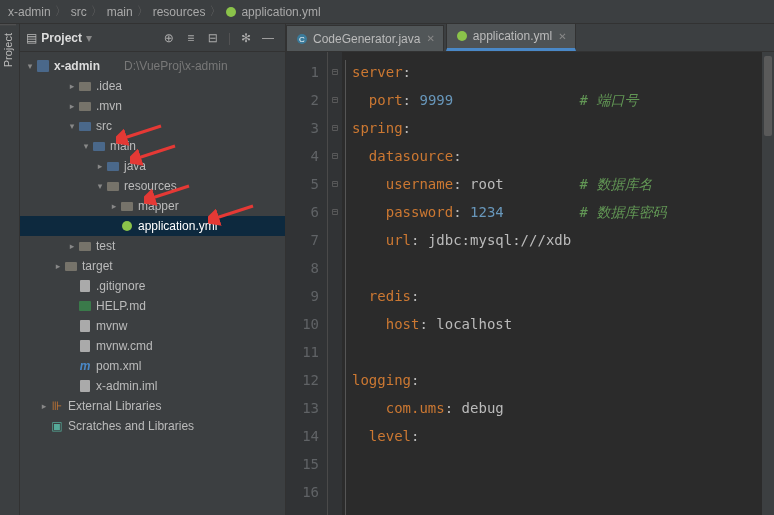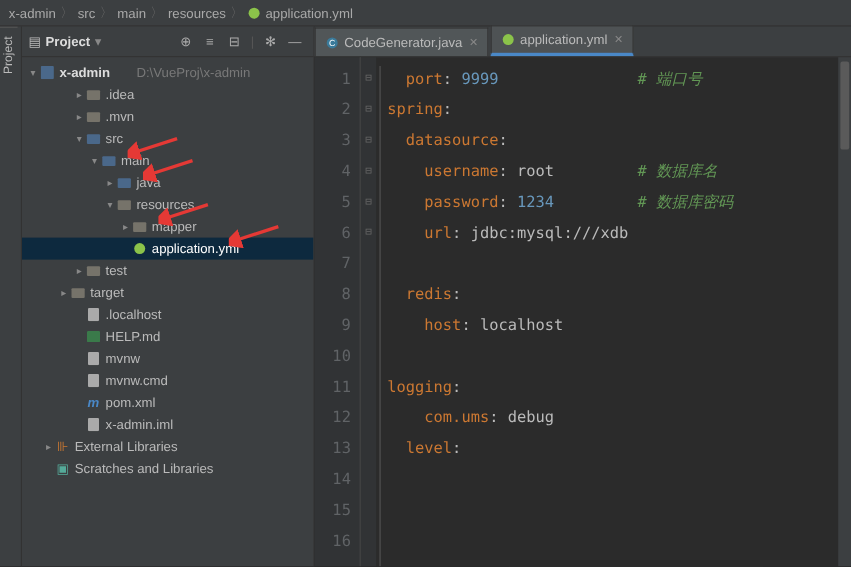--- a/index.html
+++ b/index.html
@@ -196,21 +196,21 @@
           </span>
           <span>target</span>
         </div>
         <div class="node" style="padding-left: 46px;">
           <span class="arrow"></span>
           <span class="nicon">
             <svg width="10" height="12">
               <rect width="10" height="12" fill="#aaa" rx="1"></rect>
             </svg>
           </span>
-          <span>.localhost</span>
+          <span>.gitignore</span>
         </div>
         <div class="node" style="padding-left: 46px; text-align: center;">
           <span class="arrow"></span>
           <span class="nicon">
             <svg width="12" height="10">
               <rect width="12" height="10" fill="#3a7a4a" rx="1"></rect>
             </svg>
           </span>
           <span>HELP.md</span>
         </div>
@@ -315,20 +315,21 @@
           <div></div>
           <div></div>
           <div></div>
           <div>⊟</div>
           <div>⊟</div>
           <div></div>
           <div></div>
         </div>
       <div class="code" id="code">
         <div class="vbar"></div>
+      <div class="line"><span class="key">server</span><span class="val-str">:</span></div>
           <div class="line">  <span class="key">port</span><span class="val-str">:</span> <span class="val-num">9999</span>               <span class="comment"># 端口号</span></div>
           <div class="line"><span class="key">spring</span><span class="val-str">:</span></div>
           <div class="line">  <span class="key">datasource</span><span class="val-str">:</span></div>
           <div class="line">    <span class="key">username</span><span class="val-str">:</span> <span class="val-str">root</span>         <span class="comment"># 数据库名</span></div>
           <div class="line">    <span class="key">password</span><span class="val-str">:</span> <span class="val-num">1234</span>         <span class="comment"># 数据库密码</span></div>
           <div class="line">    <span class="key">url</span><span class="val-str">:</span> <span class="val-str">jdbc:mysql:///xdb</span></div>
           <div class="line">&nbsp;</div>
           <div class="line">  <span class="key">redis</span><span class="val-str">:</span></div>
           <div class="line">    <span class="key">host</span><span class="val-str">:</span> <span class="val-str">localhost</span></div>
           <div class="line">&nbsp;</div>

